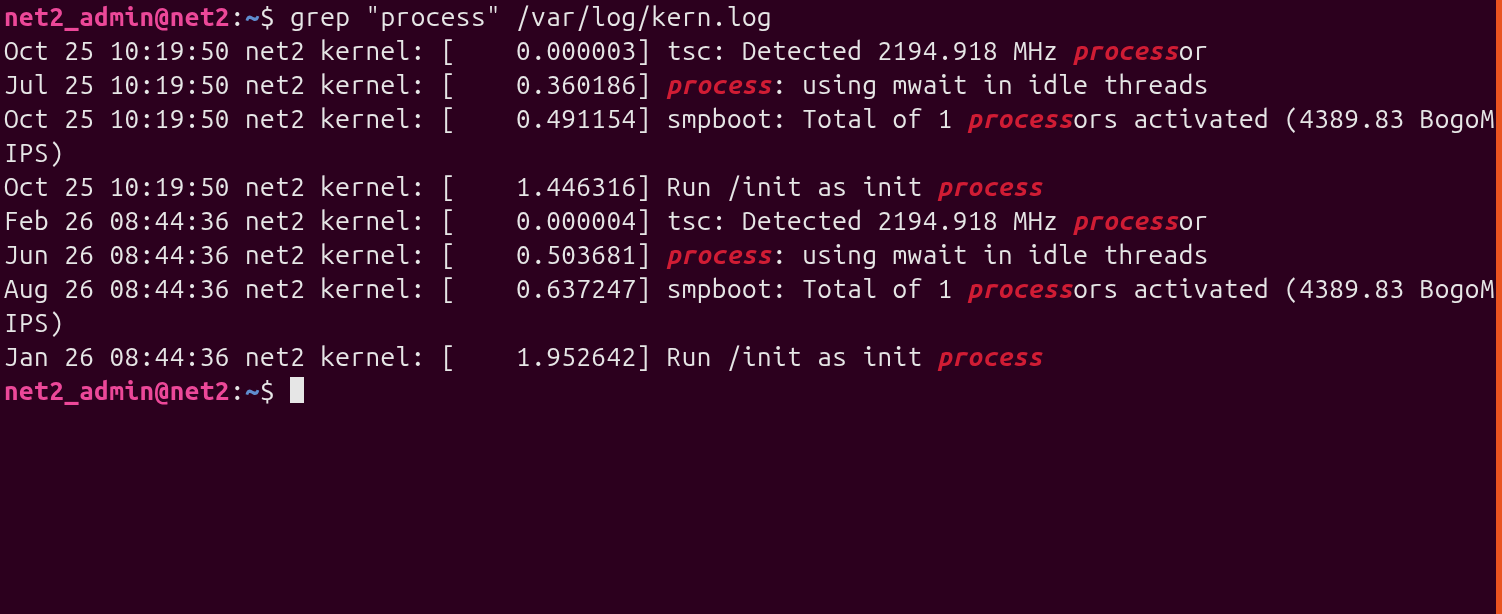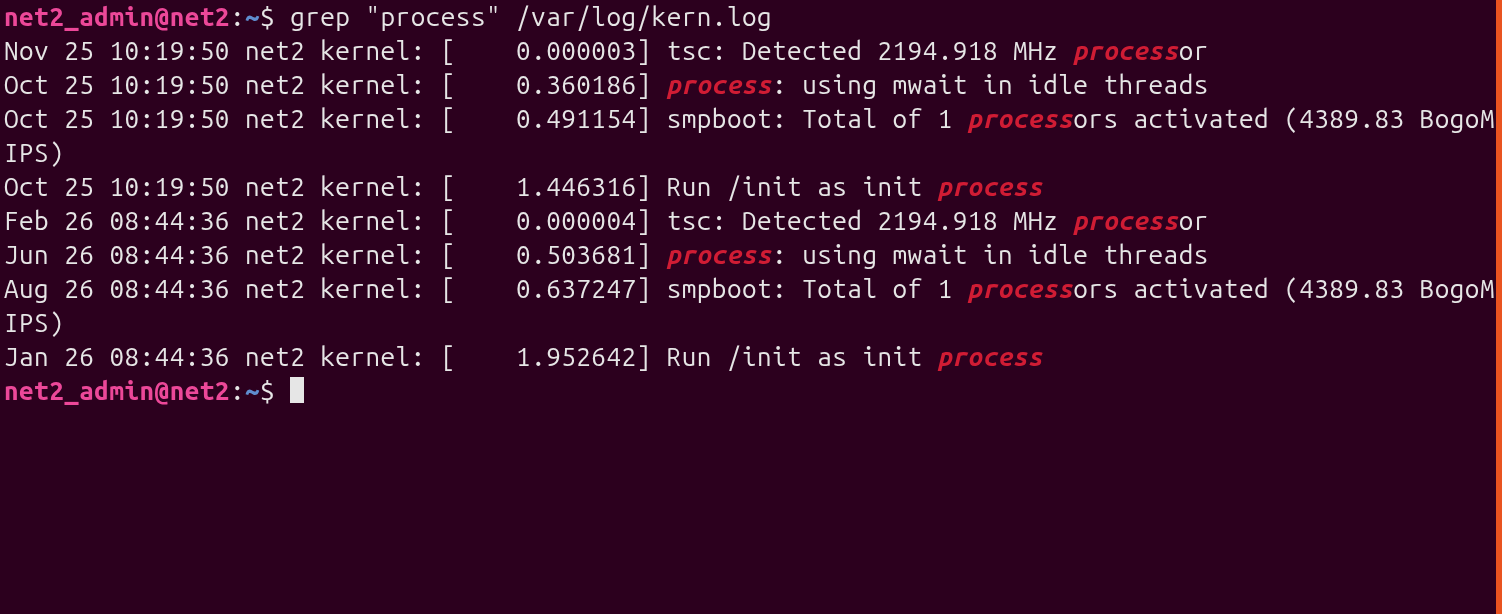--- a/index.html
+++ b/index.html
@@ -38,22 +38,22 @@
     right: 0;
     width: 6px;
     height: 614px;
     background: #e95420;
   }
 </style>
 </head>
 <body>
 
 <div class="terminal"><span><span class="prompt-user">net2_admin@net2</span><span class="prompt-sep">:</span><span class="prompt-path">~</span><span class="prompt-sep">$</span> <span>grep "process" /var/log/kern.log</span></span>
-<span><span>Nov 25 10:19:50 net2 kernel: [    0.000003] tsc: Detected 2194.918 MHz </span><span class="match">process</span><span>or</span></span>
-<span><span>Oct 25 10:19:50 net2 kernel: [    0.360186] </span><span class="match">process</span><span>: using mwait in idle threads</span></span>
+<span><span>Oct 25 10:19:50 net2 kernel: [    0.000003] tsc: Detected 2194.918 MHz </span><span class="match">process</span><span>or</span></span>
+<span><span>Jul 25 10:19:50 net2 kernel: [    0.360186] </span><span class="match">process</span><span>: using mwait in idle threads</span></span>
 <span><span>Oct 25 10:19:50 net2 kernel: [    0.491154] smpboot: Total of 1 </span><span class="match">process</span><span>ors activated (4389.83 BogoMIPS)</span></span>
 <span><span>Oct 25 10:19:50 net2 kernel: [    1.446316] Run /init as init </span><span class="match">process</span><span></span></span>
 <span><span>Feb 26 08:44:36 net2 kernel: [    0.000004] tsc: Detected 2194.918 MHz </span><span class="match">process</span><span>or</span></span>
 <span><span>Jun 26 08:44:36 net2 kernel: [    0.503681] </span><span class="match">process</span><span>: using mwait in idle threads</span></span>
 <span><span>Aug 26 08:44:36 net2 kernel: [    0.637247] smpboot: Total of 1 </span><span class="match">process</span><span>ors activated (4389.83 BogoMIPS)</span></span>
 <span><span>Jan 26 08:44:36 net2 kernel: [    1.952642] Run /init as init </span><span class="match">process</span><span></span></span>
 <span><span class="prompt-user">net2_admin@net2</span><span class="prompt-sep">:</span><span class="prompt-path">~</span><span class="prompt-sep">$</span> <span class="cursor"></span></span></div>
 
 <div class="right-edge"></div>
 

